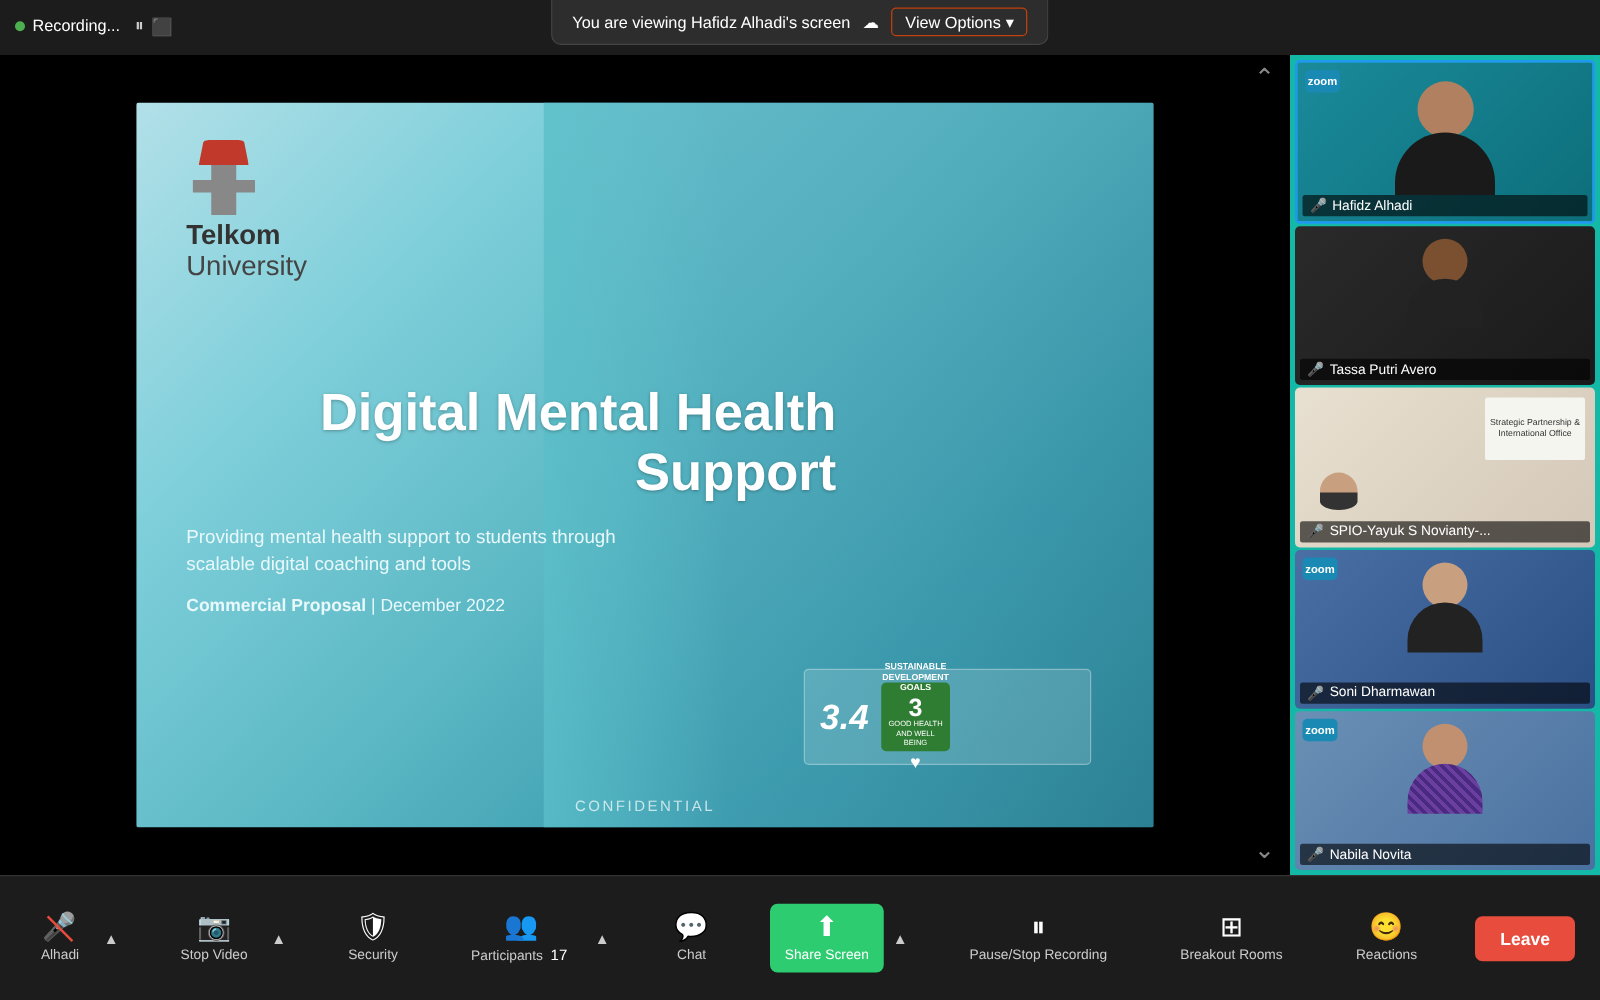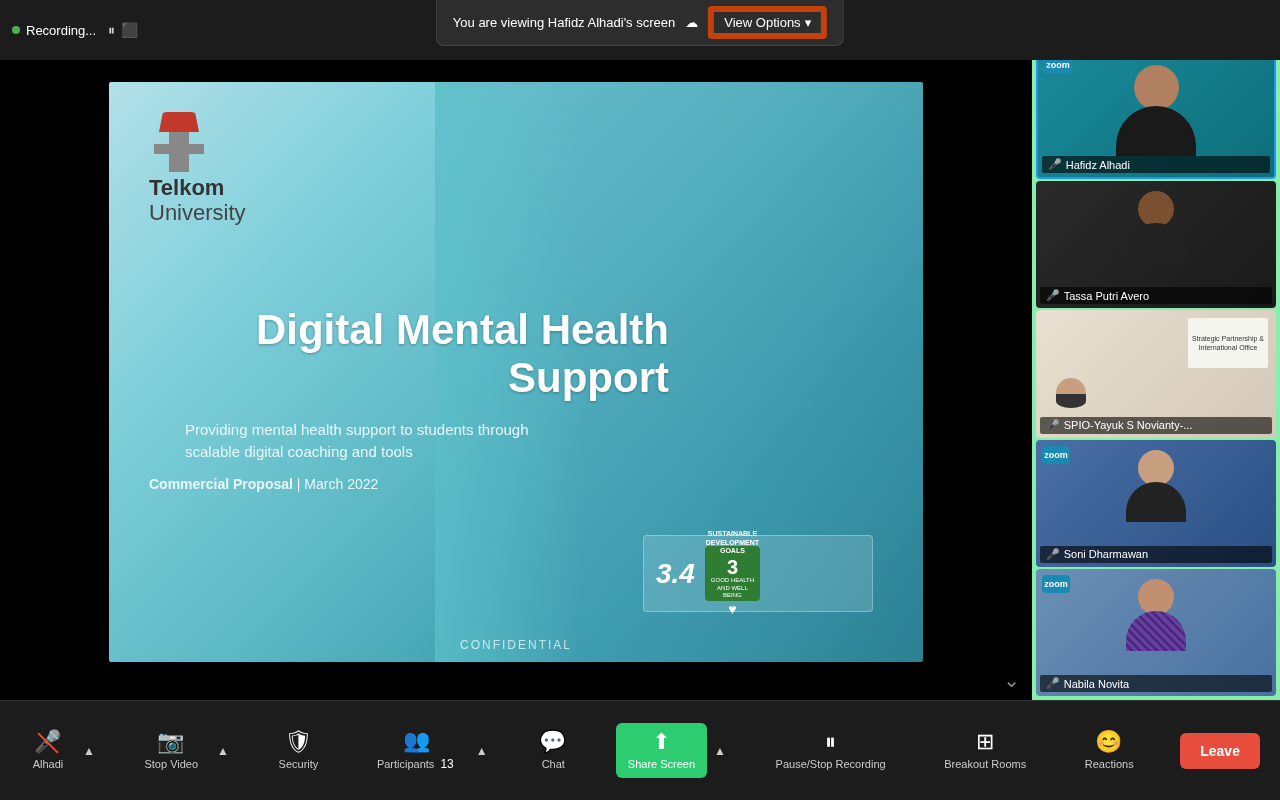--- a/index.html
+++ b/index.html
@@ -9,24 +9,24 @@
       background: #1a1a1a;
       font-family: 'Segoe UI', Arial, sans-serif;
       overflow: hidden;
       position: relative;
     }
 
     
     #top-bar {
       position: absolute;
       top: 0; left: 0; right: 0;
-      height: 60px;
+      height: 44px;
       background: #1c1c1c;
       display: flex;
-      align-items: center;
+      align-items: flex-start;
       justify-content: space-between;
       padding: 12px 12px;
       z-index: 10;
     }
     #recording-section {
       display: flex;
       align-items: center;
       gap: 6px;
     }
     #recording-label {
@@ -63,21 +63,21 @@
     #screen-share-banner span {
       color: #fff;
       font-size: 13px;
     }
     #cloud-icon {
       color: #aaa;
       font-size: 16px;
     }
     #view-options-btn {
       background: none;
-      border: 6px solid #c2410c;
+      border: 1px solid #c2410c;
       border-radius: 4px;
       color: #fff;
       padding: 3px 10px;
       font-size: 12px;
       cursor: pointer;
       display: flex;
       align-items: center;
       gap: 4px;
     }
 
@@ -190,21 +190,20 @@
       line-height: 1.15;
       text-align: right;
     }
 
     #slide-subtitle {
       color: #e8f8fb;
       font-size: 15px;
       line-height: 1.5;
       max-width: 400px;
       margin-bottom: 12px;
-      margin-left: 36px;
     }
 
     #slide-proposal {
       color: #e8f8fb;
       font-size: 14px;
     }
     #slide-proposal strong {
       font-weight: 700;
     }
 
@@ -307,21 +306,21 @@
       z-index: 5;
     }
 
     
     #participants-panel {
       position: absolute;
       top: 44px;
       right: 0;
       width: 248px;
       bottom: 100px;
-      background: #86efac;
+      background: #14b8a6;
       display: flex;
       flex-direction: column;
       gap: 2px;
       padding: 4px;
       overflow: hidden;
     }
 
     .participant-tile {
       flex: 1;
       background: #2a2a2a;
@@ -649,21 +648,21 @@
           <span id="slide-university-sub">University</span>
         </div>
       </div>
 
       <div id="slide-title">Digital Mental Health Support</div>
 
       <div id="slide-subtitle">Providing mental health support to students through scalable digital coaching and tools</div>
 
       <div id="slide-proposal">
         <strong>Commercial Proposal</strong>
-        <span> | March 2022</span>
+        <span> | December 2022</span>
       </div>
 
       <div id="slide-sdg">
         <div id="sdg-number">3.4</div>
         <div id="sdg-badge">
           <div id="sdg-badge-top">SUSTAINABLE DEVELOPMENT GOALS</div>
           <div id="sdg-badge-num">3</div>
           <div id="sdg-badge-label">GOOD HEALTH AND WELL BEING</div>
           <div id="sdg-heart-icon">♥</div>
         </div>
@@ -763,21 +762,21 @@
   <button class="tool-btn">
     <span class="tool-icon">🛡</span>
     <span class="tool-label">Security</span>
   </button>
 
   <div class="toolbar-group">
     <button class="tool-btn">
       <span class="tool-icon">👥</span>
       <span class="tool-label">
         <span>Participants</span>
-        <span class="participants-badge">13</span>
+        <span class="participants-badge">17</span>
       </span>
     </button>
     <span class="caret-btn">▲</span>
   </div>
 
   <button class="tool-btn">
     <span class="tool-icon">💬</span>
     <span class="tool-label">Chat</span>
   </button>
 

